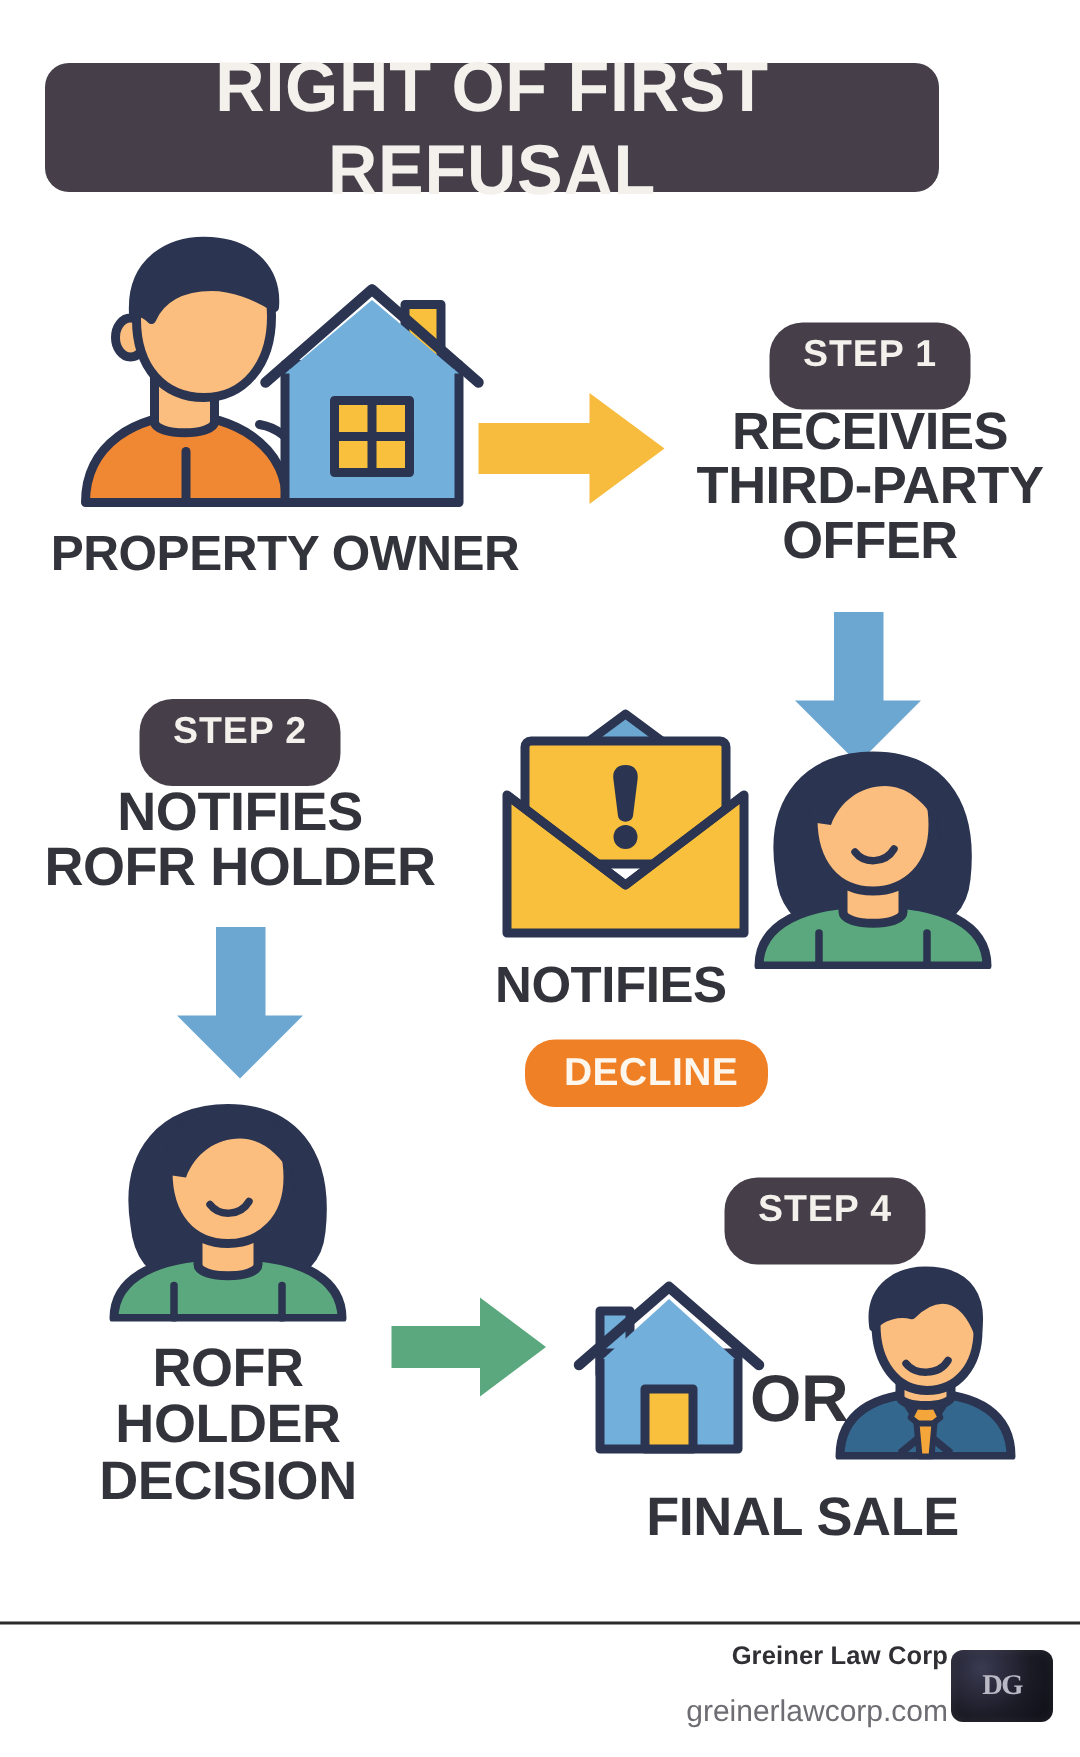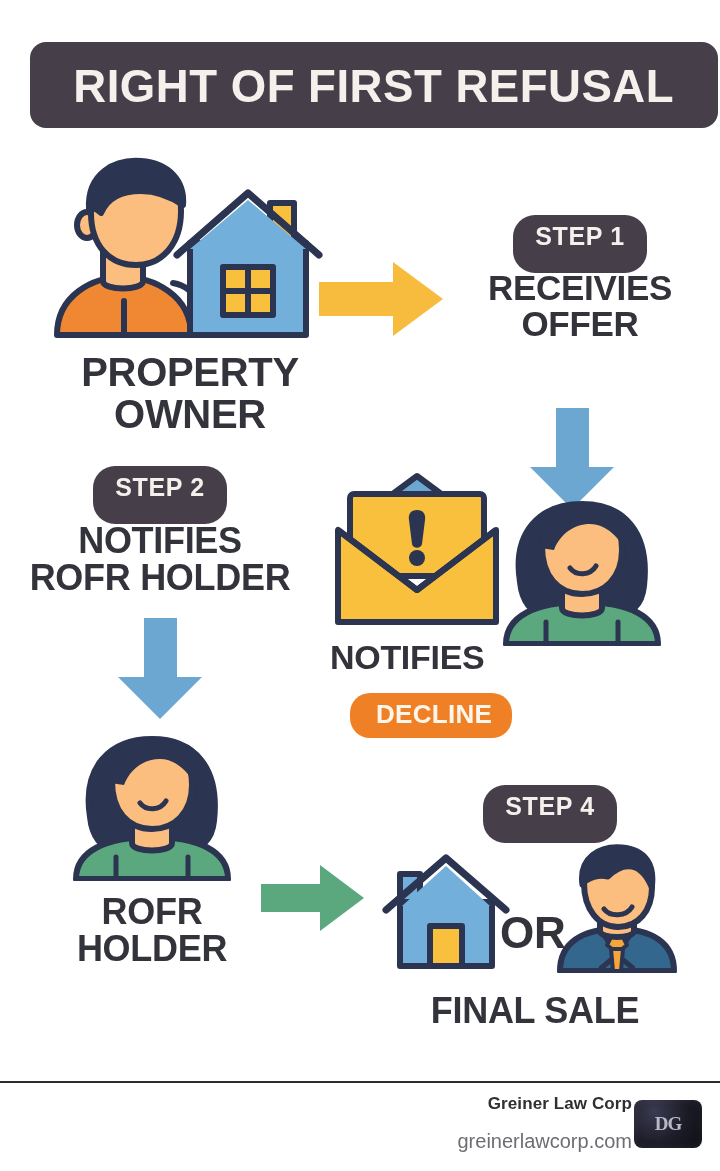--- a/index.html
+++ b/index.html
@@ -13,21 +13,21 @@
     position: relative;
     font-family: "Liberation Sans", sans-serif;
     overflow: hidden;
   }
 
   
   .title-bar {
     position: absolute;
     left: 30px;
     top: 42px;
-    width: 688px;
+    width: 596px;
     height: 86px;
     background: #463F4A;
     border-radius: 16px;
     display: flex;
     align-items: center;
     justify-content: center;
   }
   .title-text {
     color: #F4F1EC;
     font-size: 47px;
@@ -156,33 +156,34 @@
       <path d="M132 100 L203 38 L274 100" fill="none" stroke="#2B3450" stroke-width="7" stroke-linecap="round" stroke-linejoin="round"></path>
       <path d="M145 94 L203 45 L261 94 Z" fill="#72AFDB" stroke="none"></path>
 
       <rect x="178" y="112" width="50" height="48" fill="#F8C03C" stroke="#2B3450" stroke-width="6" stroke-linejoin="round"></rect>
       <line x1="203" y1="112" x2="203" y2="160" stroke="#2B3450" stroke-width="6"></line>
       <line x1="178" y1="136" x2="228" y2="136" stroke="#2B3450" stroke-width="6"></line>
     </g>
   </svg>
 </div>
 
-<div class="abs hl" style="left:10px; top:352px; width:360px; font-size:40px;">PROPERTY OWNER</div>
+<div class="abs hl" style="left:10px; top:352px; width:360px; font-size:33px;">PROPERTY OWNER</div>
 
 <div class="abs" style="left:315px; top:258px;">
   <svg width="135" height="82" viewBox="0 0 135 82" xmlns="http://www.w3.org/2000/svg">
     <path d="M4 24 L78 24 L78 4 L128 41 L78 78 L78 58 L4 58 Z" fill="#F7BC3E"></path>
   </svg>
 </div>
 
 <div class="abs" style="left:470px; top:215px; width:220px; text-align:center;">
   <div class="step-pill">STEP 1</div>
 </div>
 <div class="abs hl" style="left:455px; top:270px; width:250px; font-size:35px;">
   <div>RECEIVIES</div>
+  <div>THIRD-PARTY</div>
   <div>OFFER</div>
 </div>
 
 <div class="abs" style="left:525px; top:405px;">
   <svg width="95" height="108" viewBox="0 0 95 108" xmlns="http://www.w3.org/2000/svg">
     <path d="M31 3 L64 3 L64 62 L89 62 L47 104 L5 62 L31 62 Z" fill="#6CA7D1"></path>
   </svg>
 </div>
 
 <div class="abs" style="left:35px; top:466px; width:250px; text-align:center;">
@@ -256,20 +257,21 @@
     <path d="M42 50 C40 20, 60 4, 86 6 C112 8, 128 24, 126 50 C118 36, 106 26, 92 26 C76 26, 62 36, 56 52 Z" fill="#2B3450"></path>
     <path d="M42 46 C36 70, 36 92, 42 110 C30 108, 24 96, 24 80 C24 62, 32 50, 42 46 Z" fill="#2B3450"></path>
     <path d="M126 46 C134 52, 144 64, 144 82 C144 98, 136 110, 126 112 C132 92, 132 66, 126 46 Z" fill="#2B3450"></path>
     <path d="M72 70 C78 78, 92 78, 98 68" fill="none" stroke="#2B3450" stroke-width="5" stroke-linecap="round"></path>
   </svg>
 </div>
 
 <div class="abs hl" style="left:22px; top:893px; width:260px; font-size:36px;">
   <div>ROFR</div>
   <div>HOLDER</div>
+  <div>DECISION</div>
 </div>
 
 <div class="abs" style="left:258px; top:862px;">
   <svg width="110" height="72" viewBox="0 0 110 72" xmlns="http://www.w3.org/2000/svg">
     <path d="M3 22 L62 22 L62 3 L106 36 L62 69 L62 50 L3 50 Z" fill="#5BA87E"></path>
   </svg>
 </div>
 
 <div class="abs" style="left:440px; top:785px; width:220px; text-align:center;">
   <div class="step-pill">STEP 4</div>

